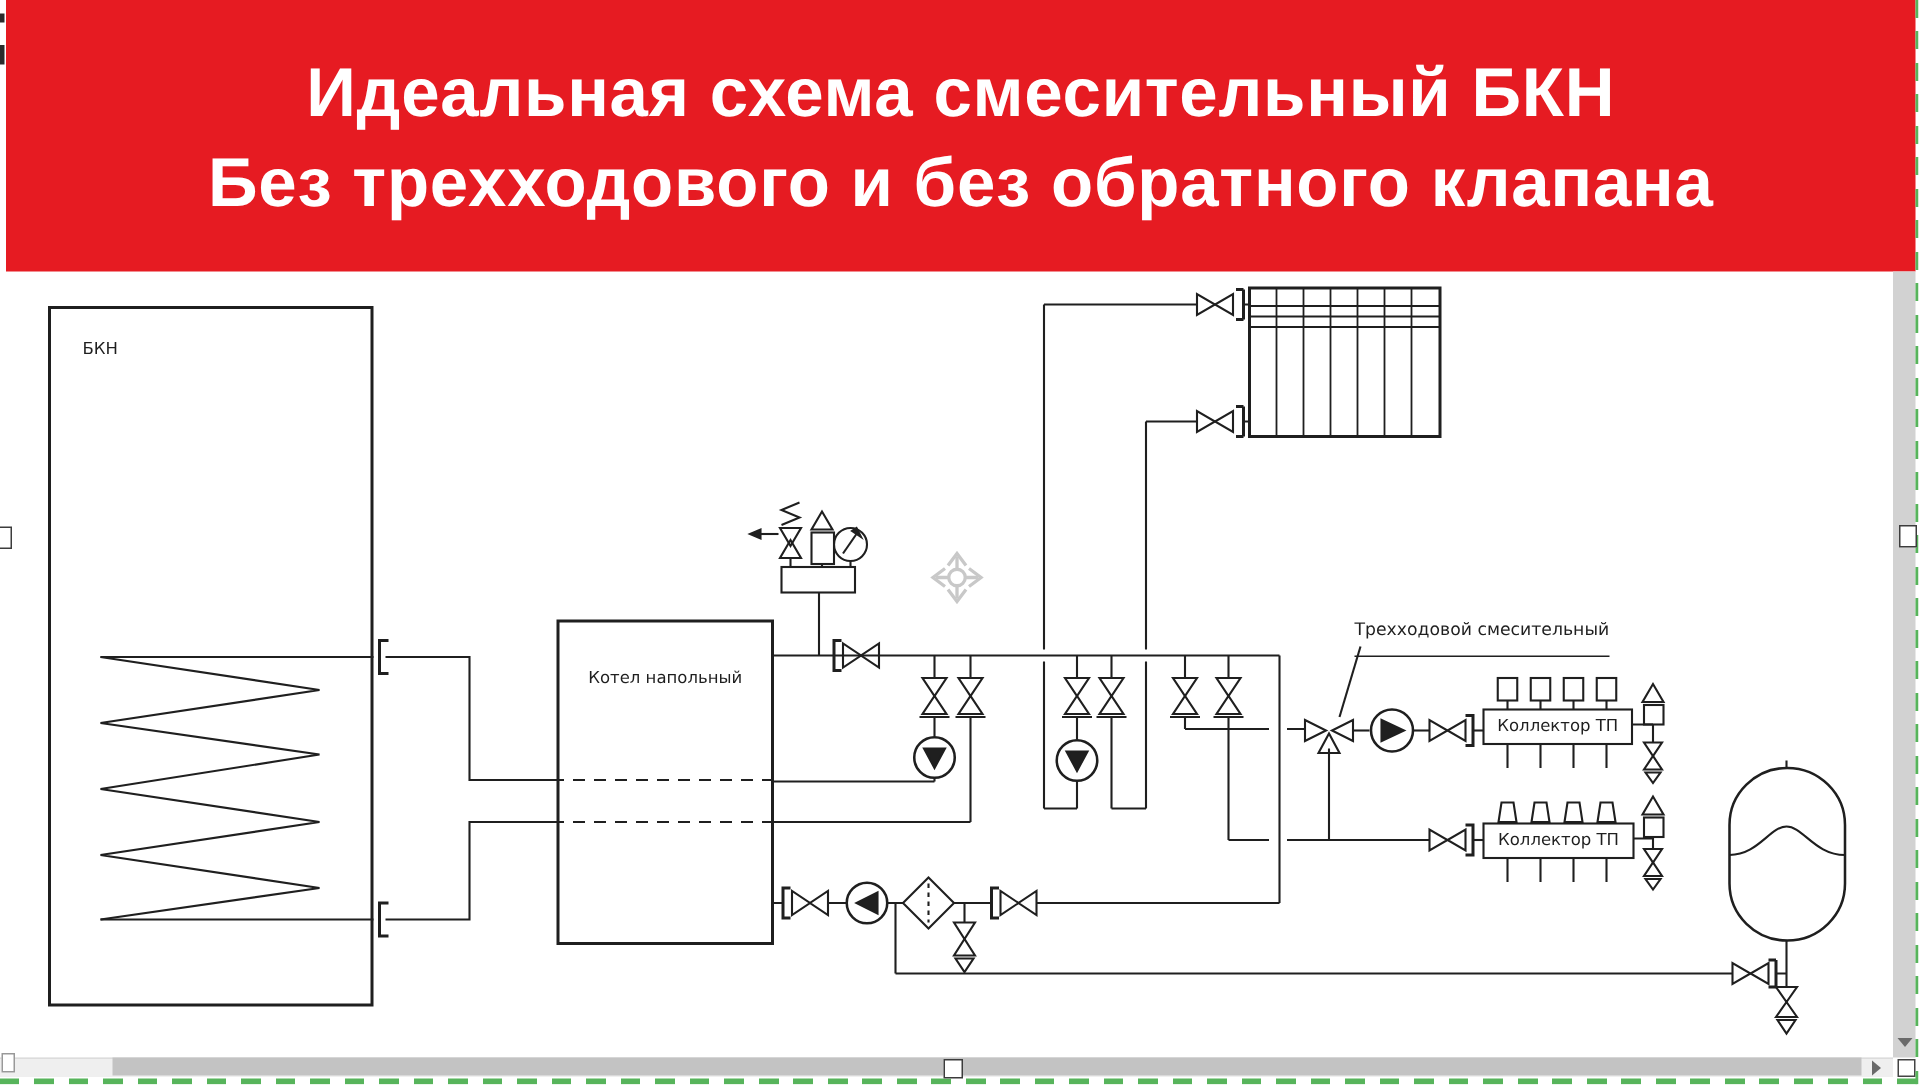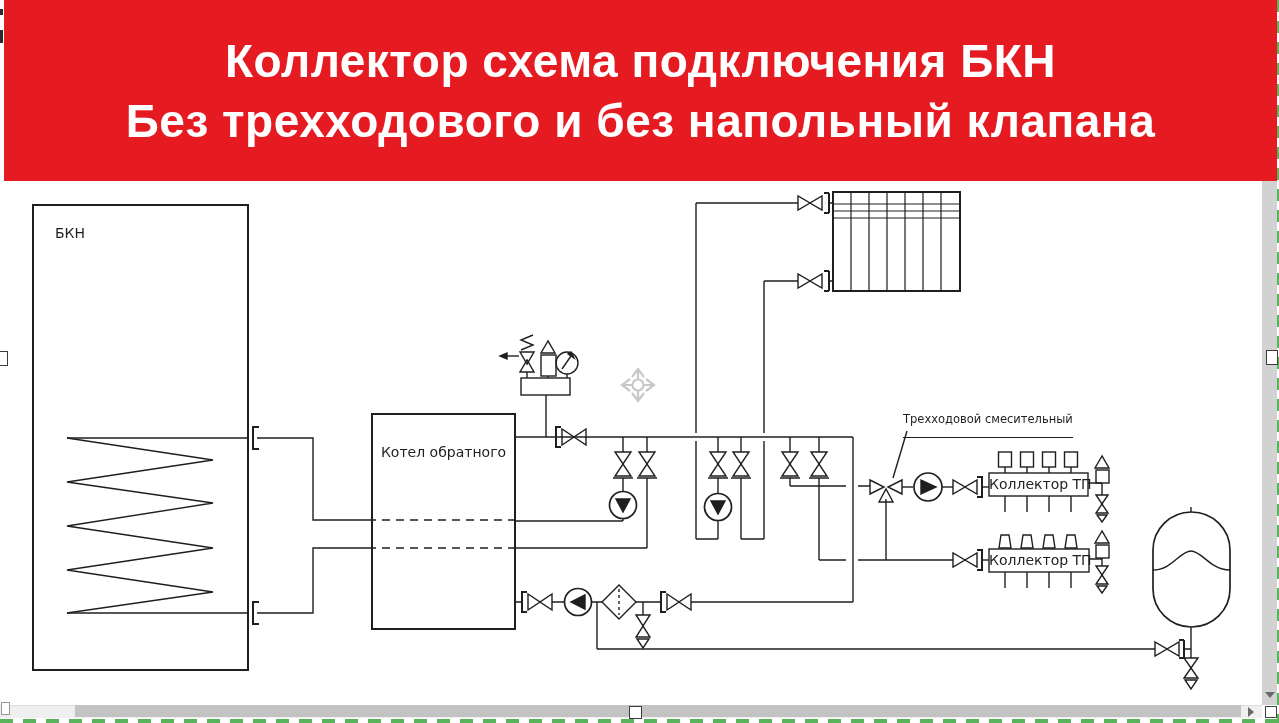--- a/index.html
+++ b/index.html
@@ -1,19 +1,19 @@
 <!DOCTYPE html>
 <html><head>
 <meta charset="utf-8">
 <style>
   html,body{margin:0;padding:0;background:#ffffff;}
   #stage{position:relative;width:1279px;height:723px;overflow:hidden;background:#fff;
          font-family:"DejaVu Sans","Liberation Sans",sans-serif;}
   svg{position:absolute;left:0;top:0;}
-  .lbl{position:absolute;color:#1f1f1f;font-size:14px;line-height:12px;white-space:nowrap;}
+  .lbl{position:absolute;color:#1f1f1f;font-size:11px;line-height:12px;white-space:nowrap;}
   .lbl.center{text-align:center;}
   
   #banner{position:absolute;left:4px;top:0;width:1273px;height:181px;background:#e61b22;
           display:flex;flex-direction:column;justify-content:center;align-items:center;}
   #banner .bline{color:#fff;font-family:"Liberation Sans",sans-serif;font-weight:bold;
                  font-size:46px;line-height:60px;letter-spacing:.5px;white-space:nowrap;}
   
   #vtrack{position:absolute;left:1262px;top:181px;width:15px;height:524px;background:#d2d2d2;}
   #varrow{position:absolute;left:1265px;top:692px;width:0;height:0;
           border-left:5px solid transparent;border-right:5px solid transparent;border-top:6px solid #6a6a6a;}
@@ -243,28 +243,28 @@
 
     <g stroke="#c8c8c8" stroke-width="2.2">
       <circle cx="638" cy="385" r="5.5"></circle>
       <path d="M638,371 V379 M638,391 V399 M624,385 H632 M644,385 H652"></path>
       <path d="M632,377 L638,369 L644,377 M632,393 L638,401 L644,393"></path>
       <path d="M630,379 L622,385 L630,391 M646,379 L654,385 L646,391"></path>
     </g>
   </svg>
 
   <div class="lbl" style="left:55px;top:227px;">БКН</div>
-  <div class="lbl center" style="left:372px;top:446px;width:143px;">Котел обратного</div>
+  <div class="lbl center" style="left:372px;top:446px;width:143px;">Котел напольный</div>
   <div class="lbl" id="threeway-label" style="left:903px;top:413px;">Трехходовой смесительный</div>
   <div class="lbl center" style="left:989px;top:478px;width:99px;">Коллектор ТП</div>
   <div class="lbl center" style="left:989px;top:554px;width:100px;">Коллектор ТП</div>
 
   <div id="banner">
-    <div class="bline">Коллектор схема подключения БКН</div>
-    <div class="bline">Без трехходового и без напольный клапана</div>
+    <div class="bline">Идеальная схема смесительный БКН</div>
+    <div class="bline">Без трехходового и без обратного клапана</div>
   </div>
 
   <div id="vtrack"></div>
   <div id="varrow"></div>
   <div id="htrack"></div>
   <div id="hthumb"></div>
   <div id="harrow"></div>
   <div id="corner"></div>
   <div id="pagebtn"></div>
 

